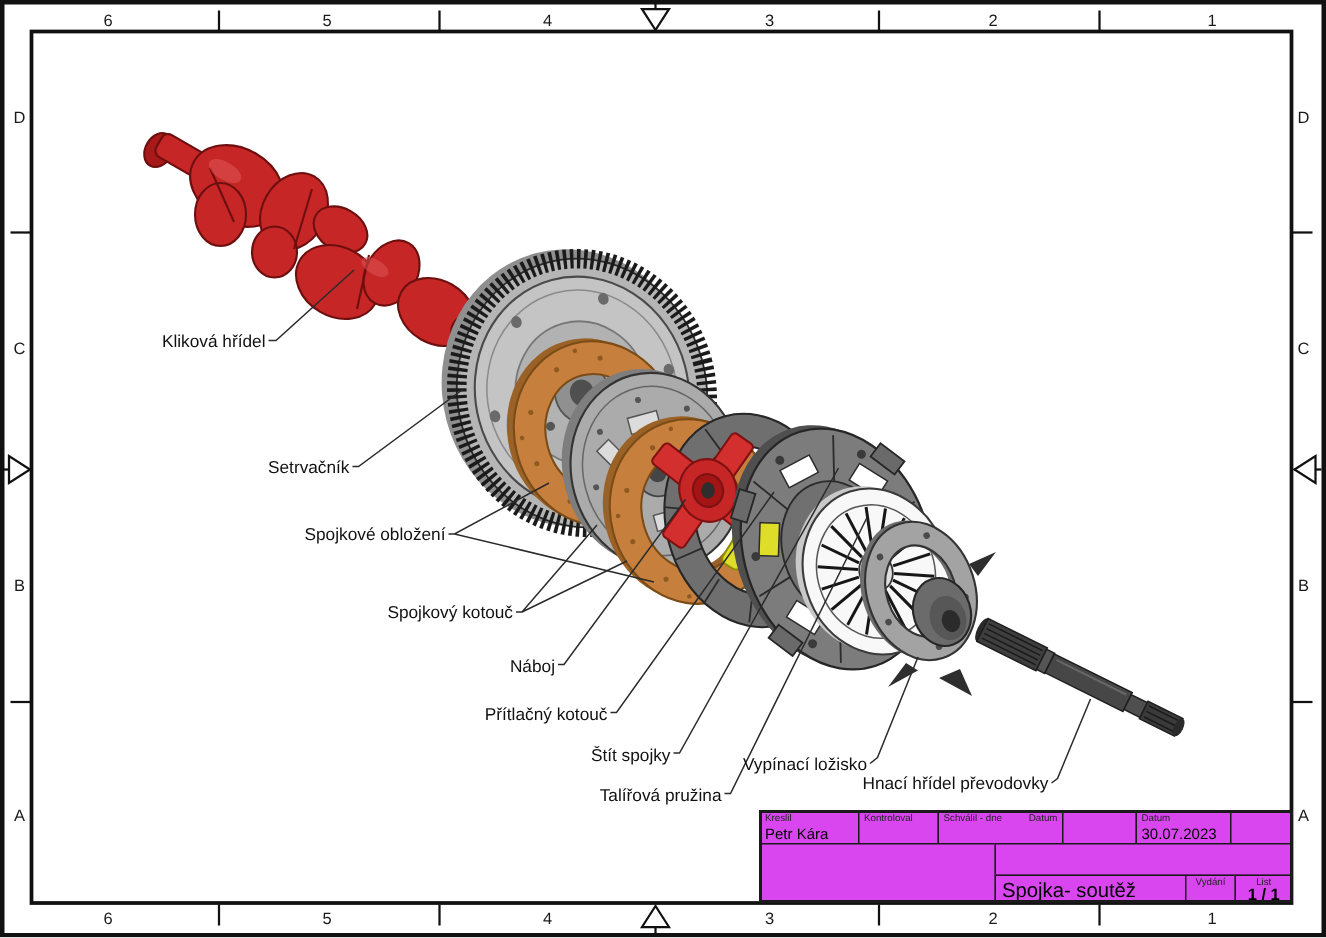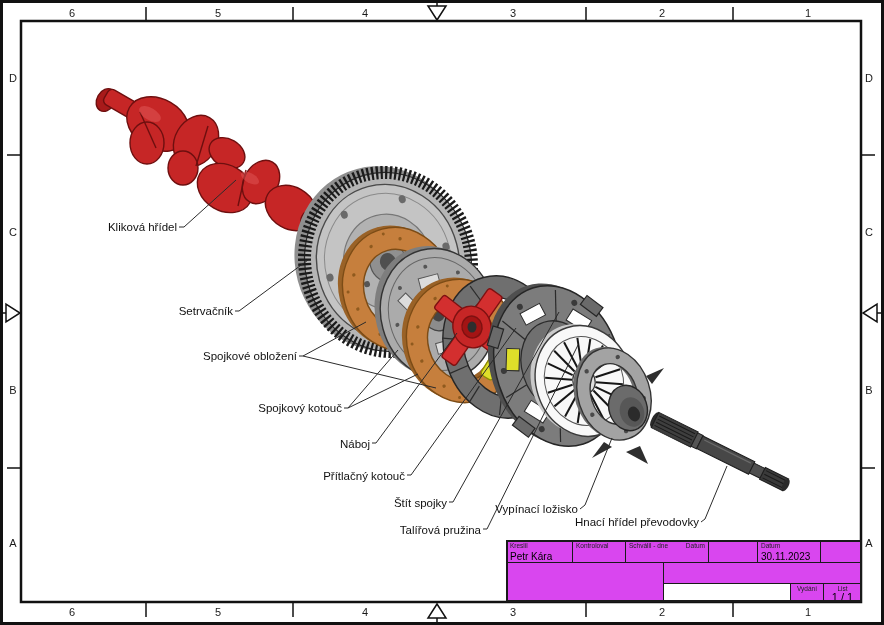--- a/index.html
+++ b/index.html
@@ -8,21 +8,21 @@
   svg text{font-family:"Liberation Sans", sans-serif;}
   .zone-num{font-size:11px;fill:#1a1a1a;}
   .part-label{font-size:11.5px;fill:#111;}
   
   .tb{position:absolute;left:506px;top:540px;width:356px;height:62px;}
   .tb .cell{position:absolute;box-sizing:border-box;border:1px solid #1a1a1a;background:#d946ef;overflow:hidden;}
   .tb .lbl{font-size:6.5px;color:#222;padding:1px 0 0 3px;line-height:7px;}
   .tb .lbl2{font-size:6.5px;color:#222;padding:1px 3px 0 0;line-height:7px;}
   .tb .val{font-size:10px;color:#000;padding:2px 0 0 3px;line-height:11px;white-space:nowrap;}
   .tb .title-val{font-size:13.5px;color:#000;padding:2px 0 0 4px;line-height:16px;white-space:nowrap;}
-  .tb .sheet-val{font-size:11px;color:#000;text-align:center;line-height:10px;}
+  .tb .sheet-val{font-size:11px;color:#000;text-align:center;line-height:10px;font-weight:bold;}
   .tb .row3{display:flex;justify-content:space-between;}
   .tb .outer{position:absolute;left:0;top:0;width:356px;height:62px;box-sizing:border-box;
              border:2px solid #1a1a1a;pointer-events:none;background:transparent;}
 </style>
 </head>
 <body>
 
 <div id="sheet">
 
 <svg width="884" height="625" viewBox="0 0 884 625">
@@ -368,27 +368,30 @@
   <div class="cell" style="left:66px;top:0;width:54px;height:23px;">
     <div class="lbl">Kontroloval</div>
   </div>
   <div class="cell row3" style="left:119px;top:0;width:84px;height:23px;">
     <div class="lbl">Schválil - dne</div>
     <div class="lbl2">Datum</div>
   </div>
   <div class="cell" style="left:202px;top:0;width:50px;height:23px;"></div>
   <div class="cell" style="left:251px;top:0;width:64px;height:23px;">
     <div class="lbl">Datum</div>
-    <div class="val">30.11.2023</div>
+    <div class="val">30.07.2023</div>
   </div>
   <div class="cell" style="left:314px;top:0;width:42px;height:23px;"></div>
 
   <div class="cell" style="left:0;top:22px;width:158px;height:40px;"></div>
   <div class="cell" style="left:157px;top:22px;width:199px;height:22px;"></div>
 
+  <div class="cell" style="left:157px;top:43px;width:128px;height:19px;">
+    <div class="title-val">Spojka- soutěž</div>
+  </div>
   <div class="cell" style="left:284px;top:43px;width:34px;height:19px;">
     <div class="lbl" style="text-align:center;padding-left:0;">Vydání</div>
   </div>
   <div class="cell" style="left:317px;top:43px;width:39px;height:19px;">
     <div class="lbl" style="text-align:center;padding-left:0;">List</div>
     <div class="sheet-val">1 / 1</div>
   </div>
   <div class="outer"></div>
 </div>
 

